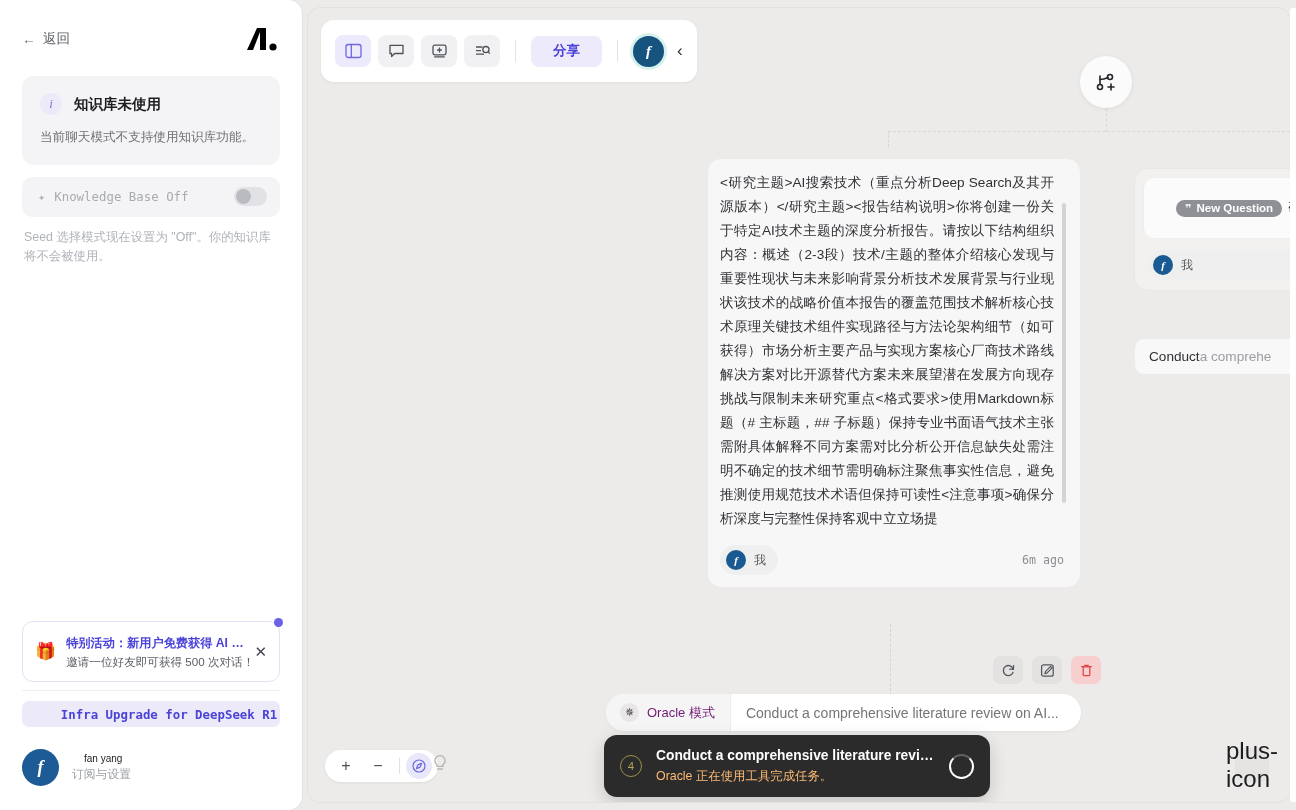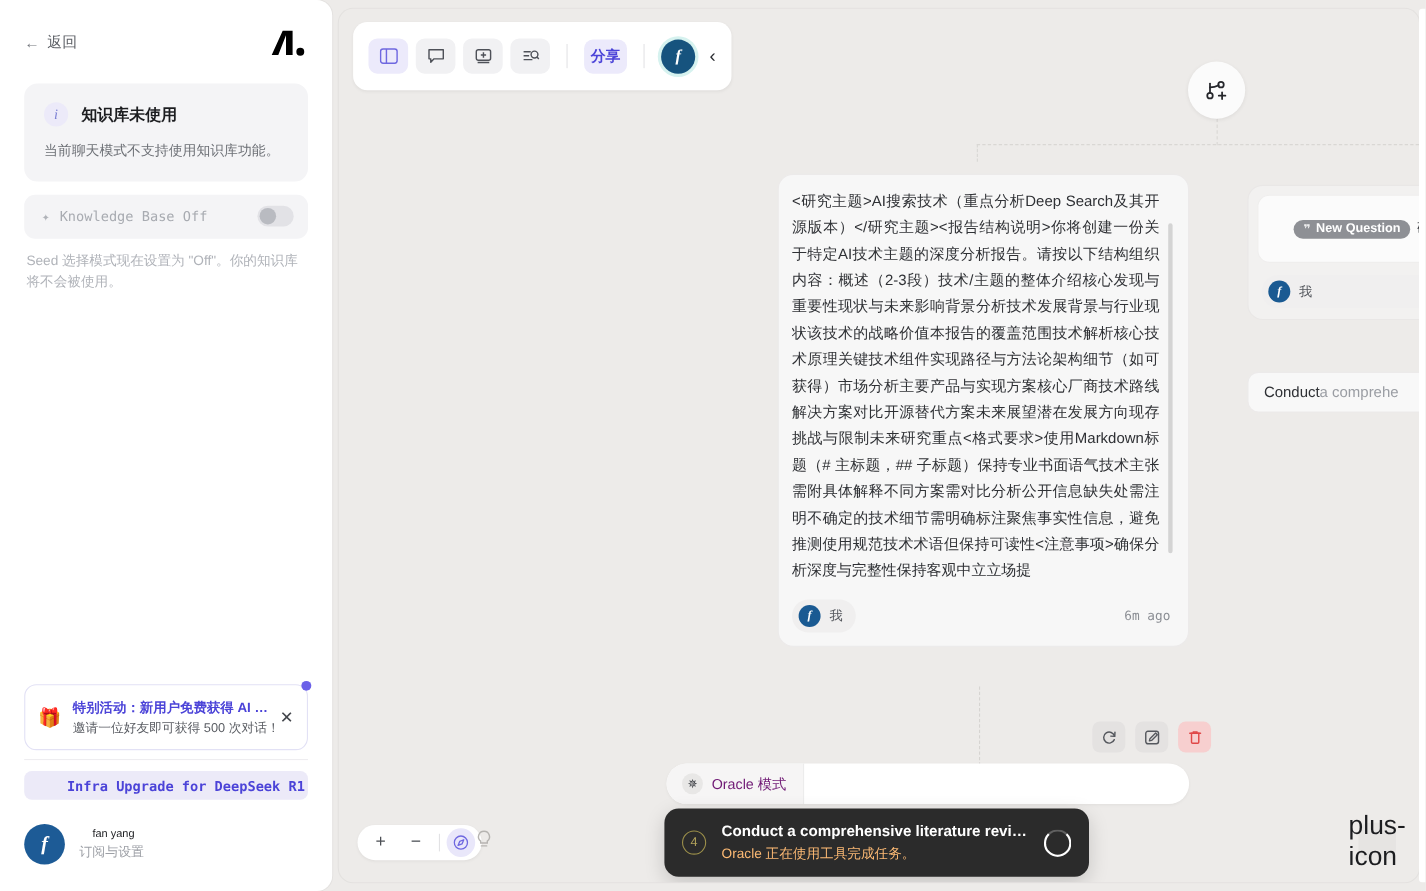--- a/index.html
+++ b/index.html
@@ -192,21 +192,21 @@
   }
   .tb-btn {
     width: 36px; height: 32px; border-radius: 8px;
     background: #f1f1f3;
     display: flex; align-items: center; justify-content: center;
     cursor: pointer; color: #4e5158;
   }
   .tb-btn.active { background: #eceafb; color: #6f68e0; }
   .tb-sep { width: 1px; height: 22px; background: #e3e3e6; margin: 0 8px; }
   .share-btn {
-    height: 31px; padding: 0 6px;
+    height: 31px; padding: 0 22px;
     background: #eceafb; border-radius: 8px;
     display: flex; align-items: center;
     font-size: 13.5px; font-weight: 700; color: #4b43d8;
     cursor: pointer;
   }
   .tb-avatar {
     width: 31px; height: 31px; border-radius: 50%;
     background: #16537e; color: #fff;
     display: flex; align-items: center; justify-content: center;
     font-family: "Liberation Serif", serif;
@@ -605,20 +605,21 @@
     <div class="side-card2">
       <span class="c2a">Conduct</span>
       <span class="c2b"> a comprehe</span>
     </div>
 
     <div class="composer">
       <span class="oracle-pill">
         <span class="oracle-ico">✵</span>
         <span class="oracle-txt">Oracle 模式</span>
       </span>
+      <input class="composer-input" type="text" placeholder="Conduct a comprehensive literature review on AI..." style="">
     </div>
 
     <div class="toast">
       <span class="toast-num">4</span>
       <span class="toast-txt">
         <span class="toast-t1" style="display:block">Conduct a comprehensive literature review...</span>
         <span class="toast-t2" style="display:block">Oracle 正在使用工具完成任务。</span>
       </span>
       <span class="spinner"></span>
     </div>

